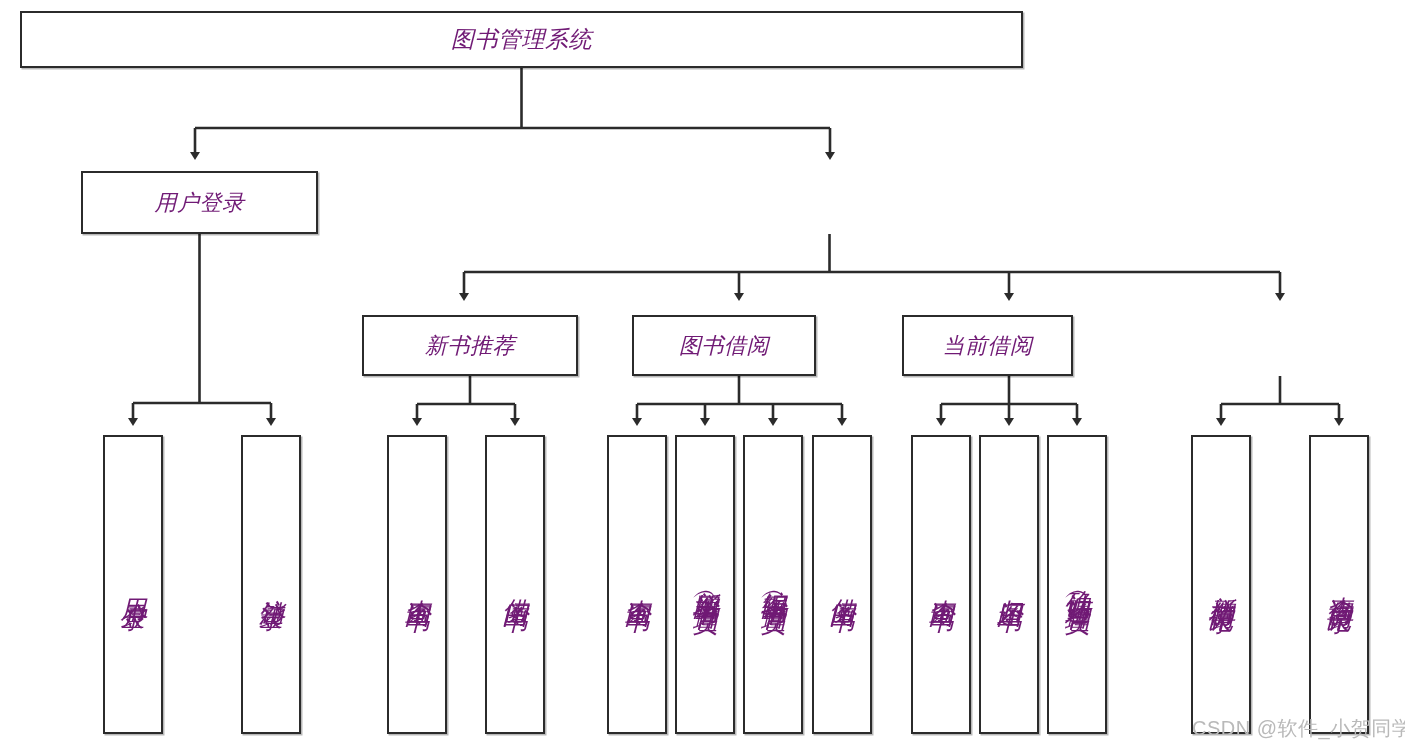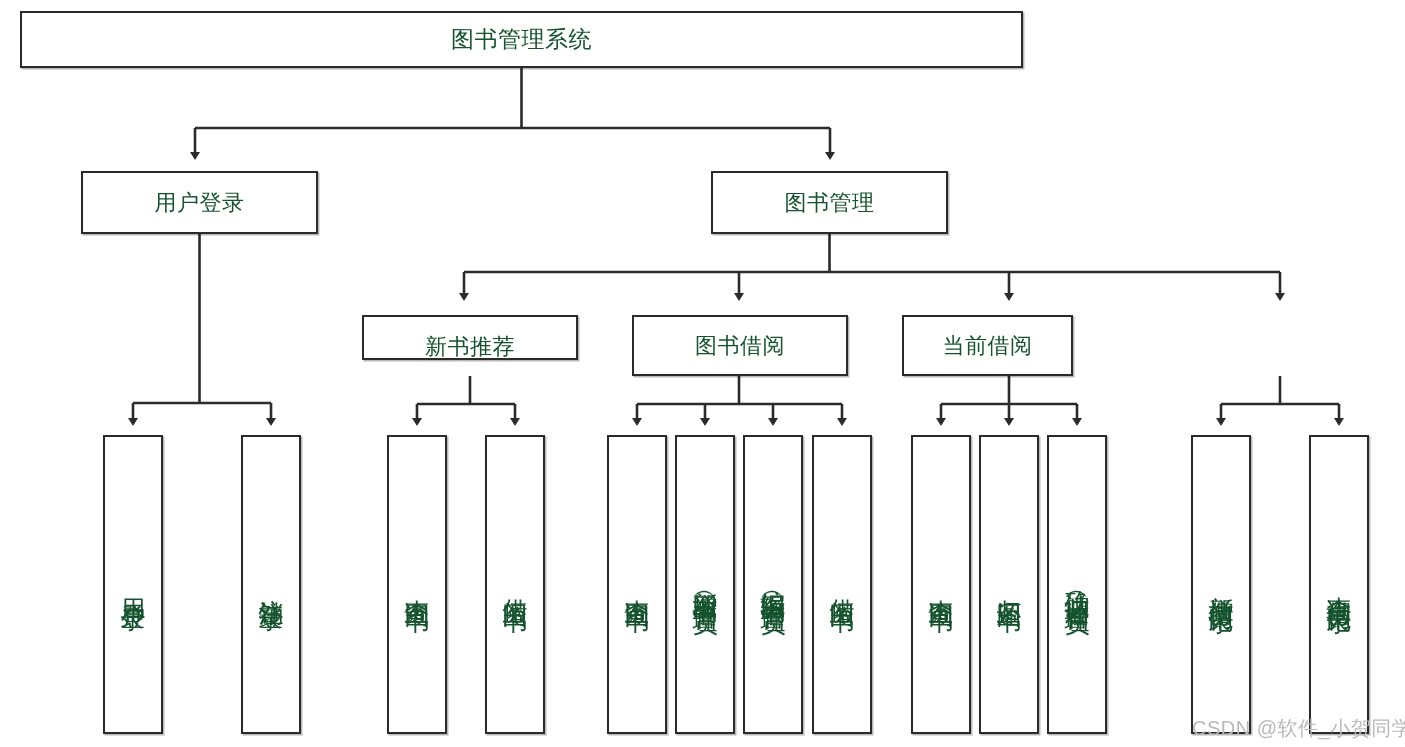--- a/index.html
+++ b/index.html
@@ -27,22 +27,23 @@
   }
   .node {
     position: absolute;
     box-sizing: border-box;
     background: #ffffff;
     border: 2.5px solid #2b2b2b;
     box-shadow: 1.5px 1.5px 0 rgba(0,0,0,0.28);
     display: flex;
     align-items: center;
     justify-content: center;
-    color: #14532d;
+    color: #701a75;
     z-index: 2;
+    font-style: italic;
   }
   .node .label {
     display: block;
     text-align: center;
     line-height: 1.05;
     letter-spacing: 0.5px;
   }
   .node-root .label { font-size: 23px; }
   .node-l2 .label  { font-size: 22px; }
   .node-l3 .label  { font-size: 22px; }
@@ -124,28 +125,25 @@
     </g>
   </svg>
 
   <div class="node node-root" style="left:20px; top:11px; width:1003px; height:57px;">
     <span class="label">图书管理系统</span>
   </div>
 
   <div class="node node-l2" style="left:81px; top:171px; width:237px; height:63px;">
     <span class="label">用户登录</span>
   </div>
-  <div class="node node-l2" style="left:711px; top:171px; width:237px; height:63px;">
-    <span class="label">图书管理</span>
-  </div>
 
-  <div class="node node-l3" style="left:362px; top:315px; width:216px; height:45px;align-items:flex-end;">
+  <div class="node node-l3" style="left:362px; top:315px; width:216px; height:61px;">
     <span class="label">新书推荐</span>
   </div>
-  <div class="node node-l3" style="left:632px; top:315px; width:216px; height:61px;">
+  <div class="node node-l3" style="left:632px; top:315px; width:184px; height:61px;">
     <span class="label">图书借阅</span>
   </div>
   <div class="node node-l3" style="left:902px; top:315px; width:171px; height:61px;">
     <span class="label">当前借阅</span>
   </div>
 
   <div class="node node-leaf" style="left:103px; top:435px; width:60px; height:299px;">
     <span class="label">用户登录</span>
   </div>
   <div class="node node-leaf" style="left:241px; top:435px; width:60px; height:299px;">

